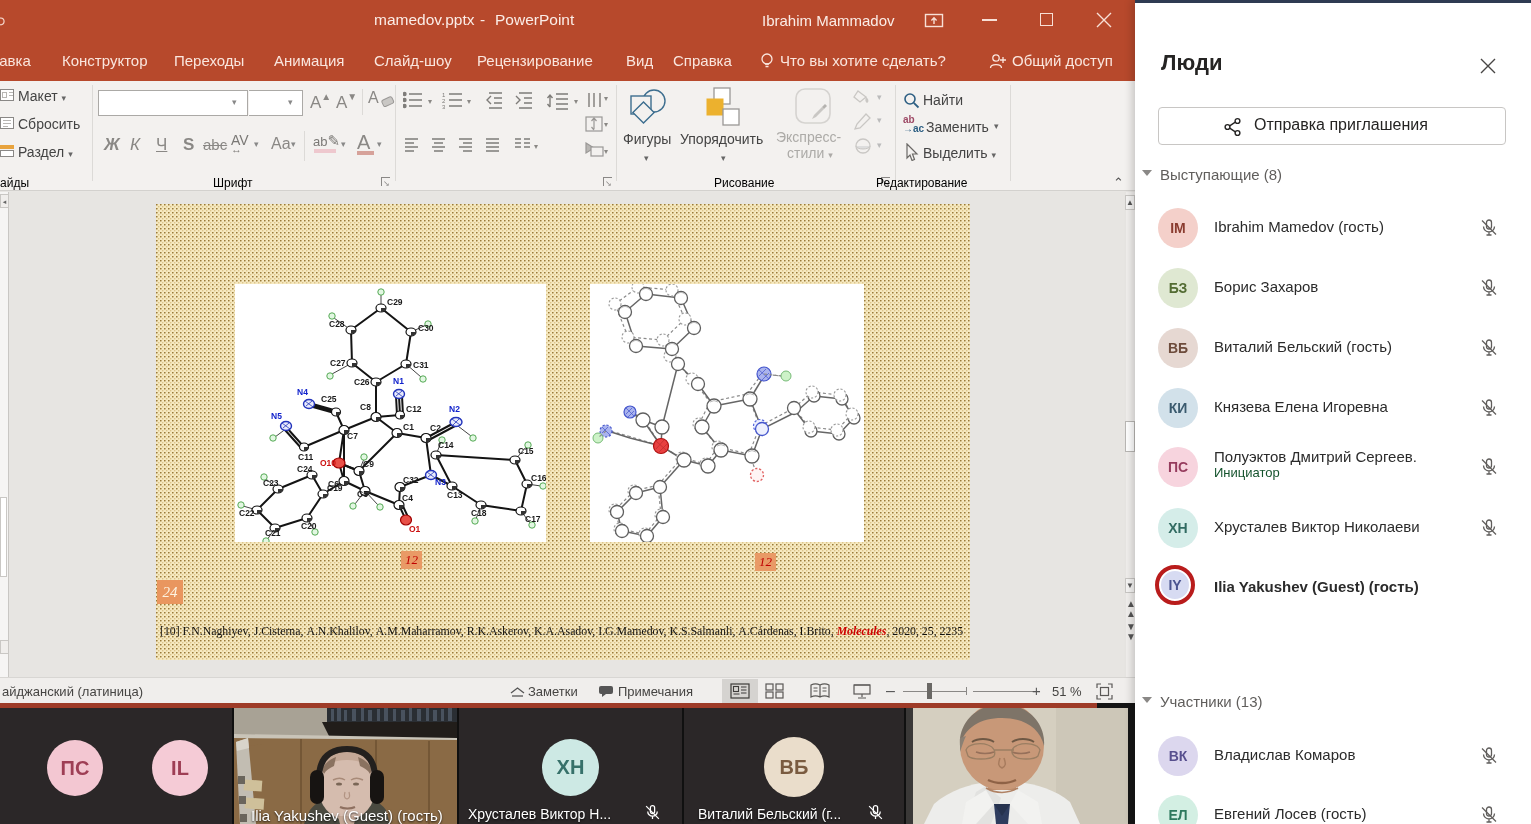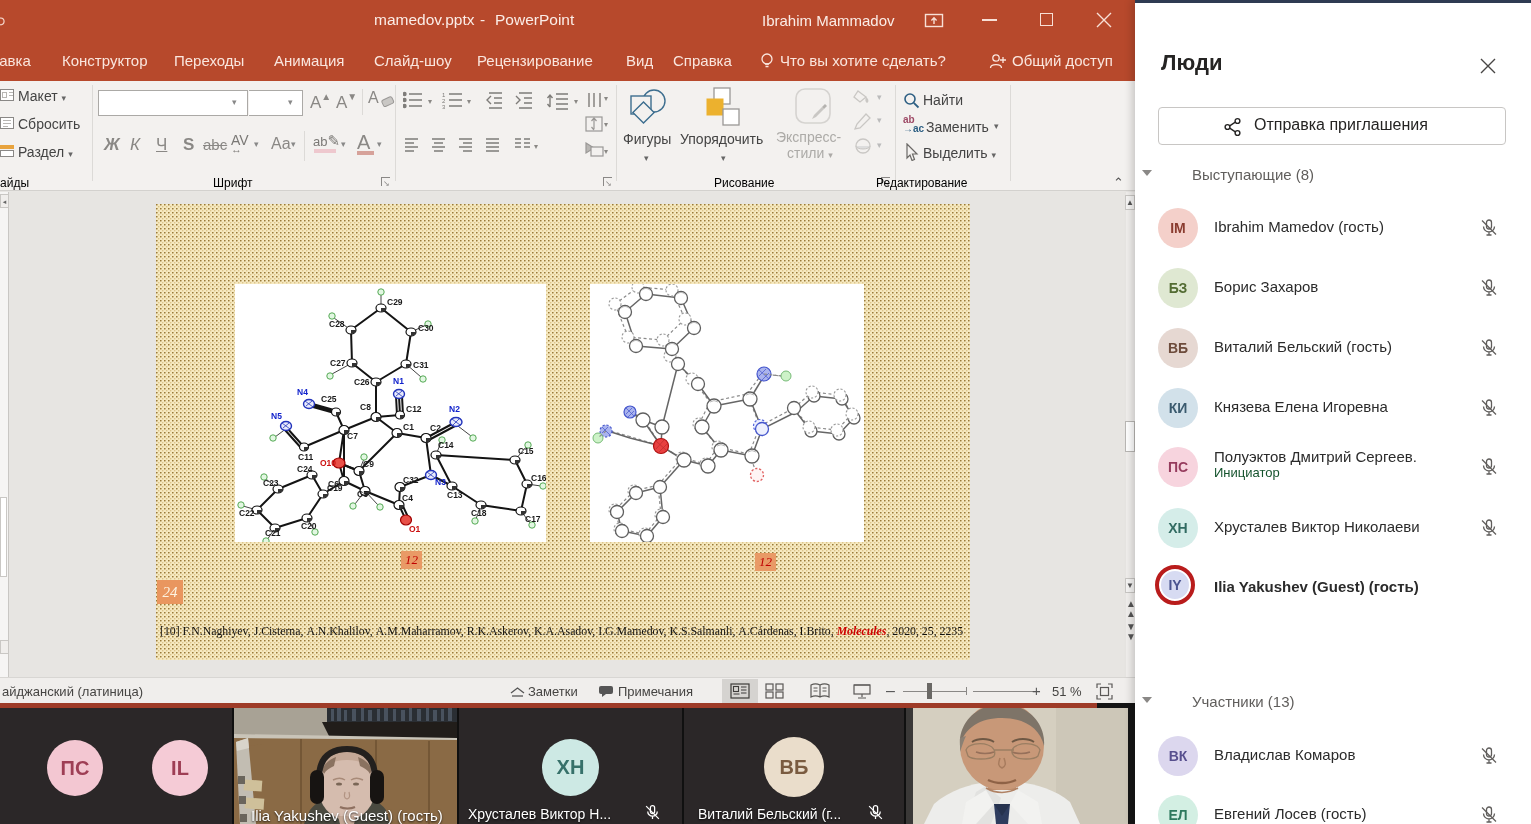--- a/index.html
+++ b/index.html
@@ -27,21 +27,21 @@
 .vtile { position:absolute; top:0; height:116px; background:#2B2728; overflow:hidden; }
 .vlabel { position:absolute; bottom:2px; color:#fff; font-size:14px; white-space:nowrap; text-shadow:0 1px 2px rgba(0,0,0,.8); }
 .bigav { position:absolute; border-radius:50%; display:flex; align-items:center; justify-content:center; font-weight:bold; font-size:20px; }
 
 #panel { position:absolute; left:1135px; top:0; width:396px; height:824px; background:#fff; box-shadow:-3px 0 8px rgba(0,0,0,.18); }
 #teamsbar { position:absolute; left:1135px; top:0; width:396px; height:3px; background:#2F3B52; }
 .row { position:absolute; left:0; width:396px; height:60px; }
 .av { position:absolute; left:23px; top:10px; width:40px; height:40px; border-radius:50%; display:flex; align-items:center; justify-content:center; font-size:14px; font-weight:bold; }
 .nm { position:absolute; left:79px; top:20px; font-size:15px; color:#2B2B2B; white-space:nowrap; }
 .mic { position:absolute; left:344px; top:20px; width:20px; height:20px; }
-.sect { position:absolute; left:25px; font-size:15px; color:#605E5C;margin-left:32px; }
+.sect { position:absolute; left:25px; font-size:15px; color:#605E5C; }
 .tri { position:absolute; left:7px; width:0; height:0; border-left:5px solid transparent; border-right:5px solid transparent; border-top:6px solid #8A8886; }
 </style>
 </head>
 <body>
 <div id="root">
   <div id="ppt"></div>
   <div id="titlebar">
     <div class="abs" style="left:-6px;top:14px;color:#F6D9CE;font-size:13px;">⟲</div>
     <div class="abs" style="left:374px;top:11px;font-size:15.5px;color:#FBEDE7;">mamedov.pptx</div>
       <div class="abs" style="left:480px;top:11px;font-size:15.5px;color:#FBEDE7;">-</div>

